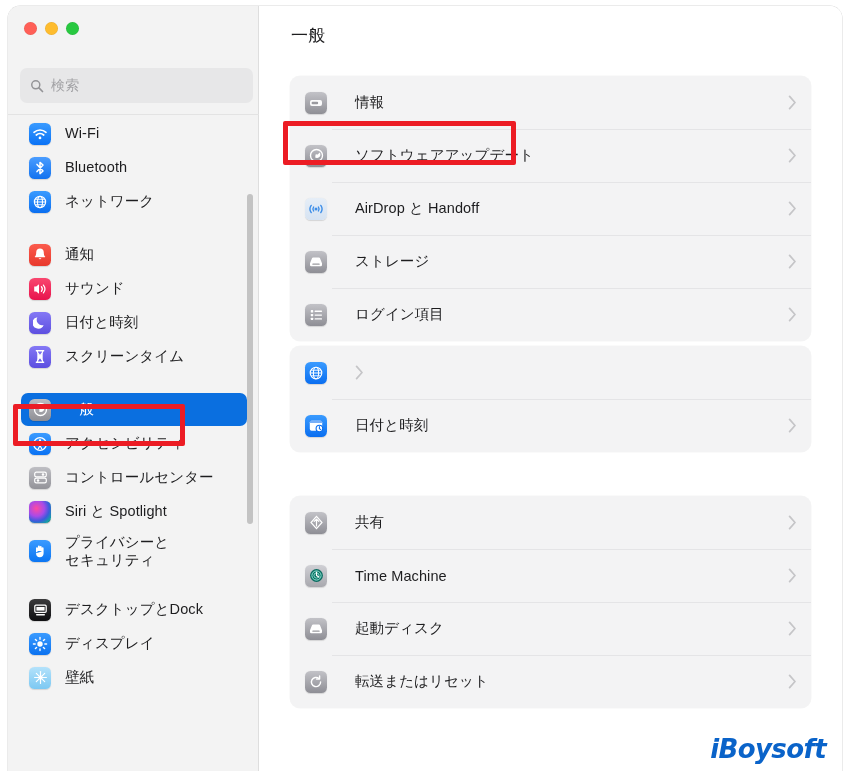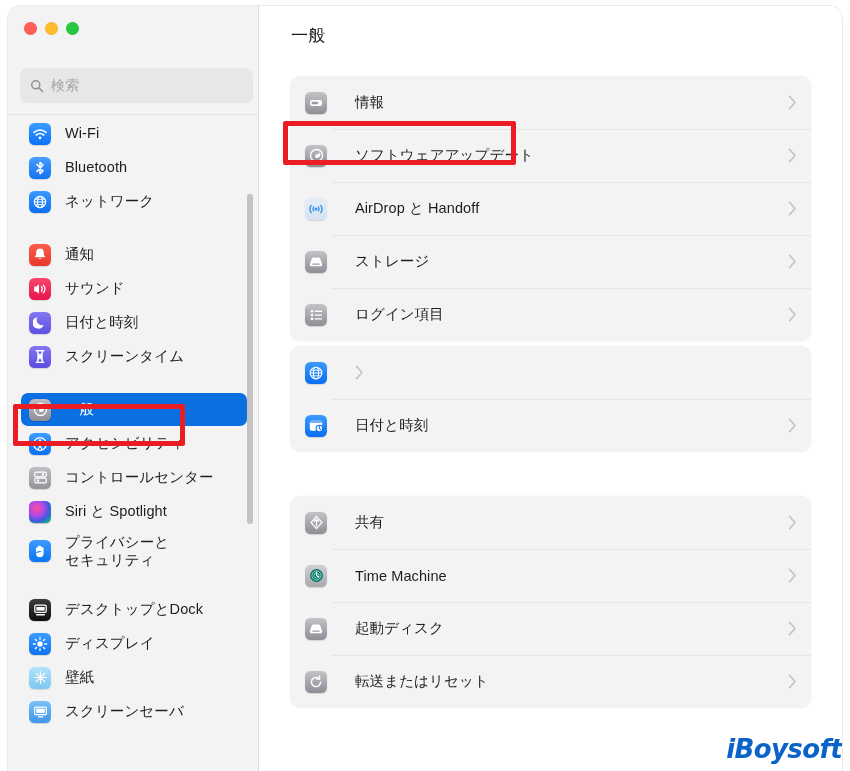--- a/index.html
+++ b/index.html
@@ -102,21 +102,21 @@
     content:""; position:absolute; left:42px; right:0; top:0;
     height:1px; background:#e4e4e6;
   }
   .row .rlbl{
     font-size:14.5px; color:#1d1d1f; letter-spacing:.1px; flex:1 1 auto;
   }
   .chev{ width:9px;height:15px; flex:0 0 auto; opacity:.38;}
 
   
   .wm{
-    position:absolute; right:0; bottom:14px;
+    position:absolute; right:16px; bottom:14px;
     font-family:"DejaVu Sans",sans-serif;
     font-size:26px; font-weight:bold; font-style:italic;
     color:#0a63c9; letter-spacing:-0.6px;
   }
 
   
   .anno{
     position:absolute; border:5px solid #ec1c24; border-radius:2px;
     pointer-events:none; z-index:40;
   }
@@ -301,30 +301,20 @@
                     <line x1="7.5" y1="1.6" x2="7.5" y2="13.4"></line>
                     <line x1="1.6" y1="7.5" x2="13.4" y2="7.5"></line>
                     <line x1="3.3" y1="3.3" x2="11.7" y2="11.7"></line>
                     <line x1="11.7" y1="3.3" x2="3.3" y2="11.7"></line>
                   </g>
                   <circle cx="7.5" cy="7.5" r="2.1" fill="#ffffff"></circle>
                 </svg>
               </div>
               <span class="lbl">壁紙</span>
             </div>
-            <div class="sb-item">
-              <div class="ic" style="background: linear-gradient(rgb(121, 192, 245), rgb(61, 148, 232));">
-                <svg width="15" height="14" viewBox="0 0 15 14">
-                  <rect x="1.6" y="2" width="11.8" height="7.6" rx="1.1" fill="none" stroke="#ffffff" stroke-width="1.25"></rect>
-                  <rect x="3.2" y="3.7" width="8.6" height="4.2" fill="#ffffff"></rect>
-                  <rect x="4.6" y="11.2" width="5.8" height="1.3" rx=".65" fill="#ffffff"></rect>
-                </svg>
-              </div>
-              <span class="lbl">スクリーンセーバ</span>
-            </div>
           </div>
         </div>
 
     <div class="sb-bar"></div>
   </div>
 
   <div class="main">
     <div class="main-title">一般</div>
     <div id="cards-host">
           <div class="card" style="top: 70px;">

